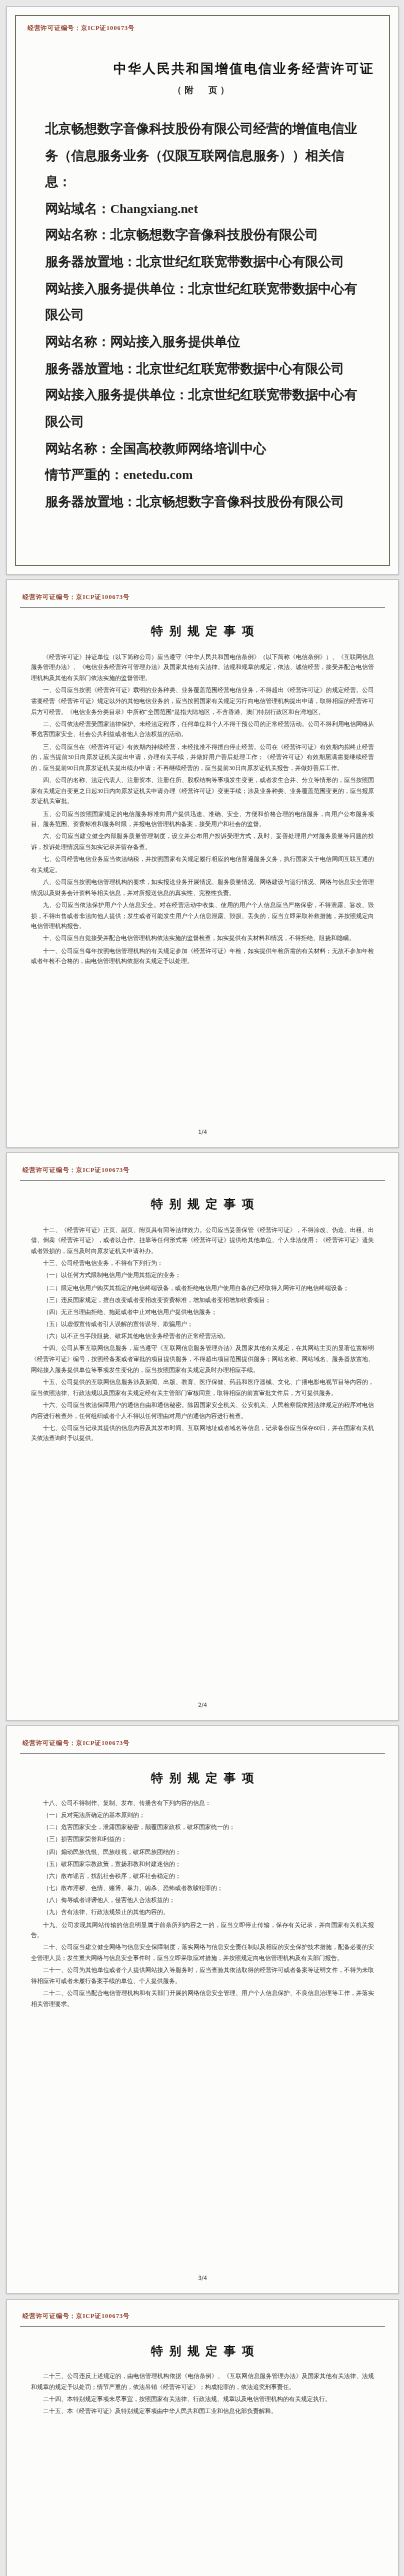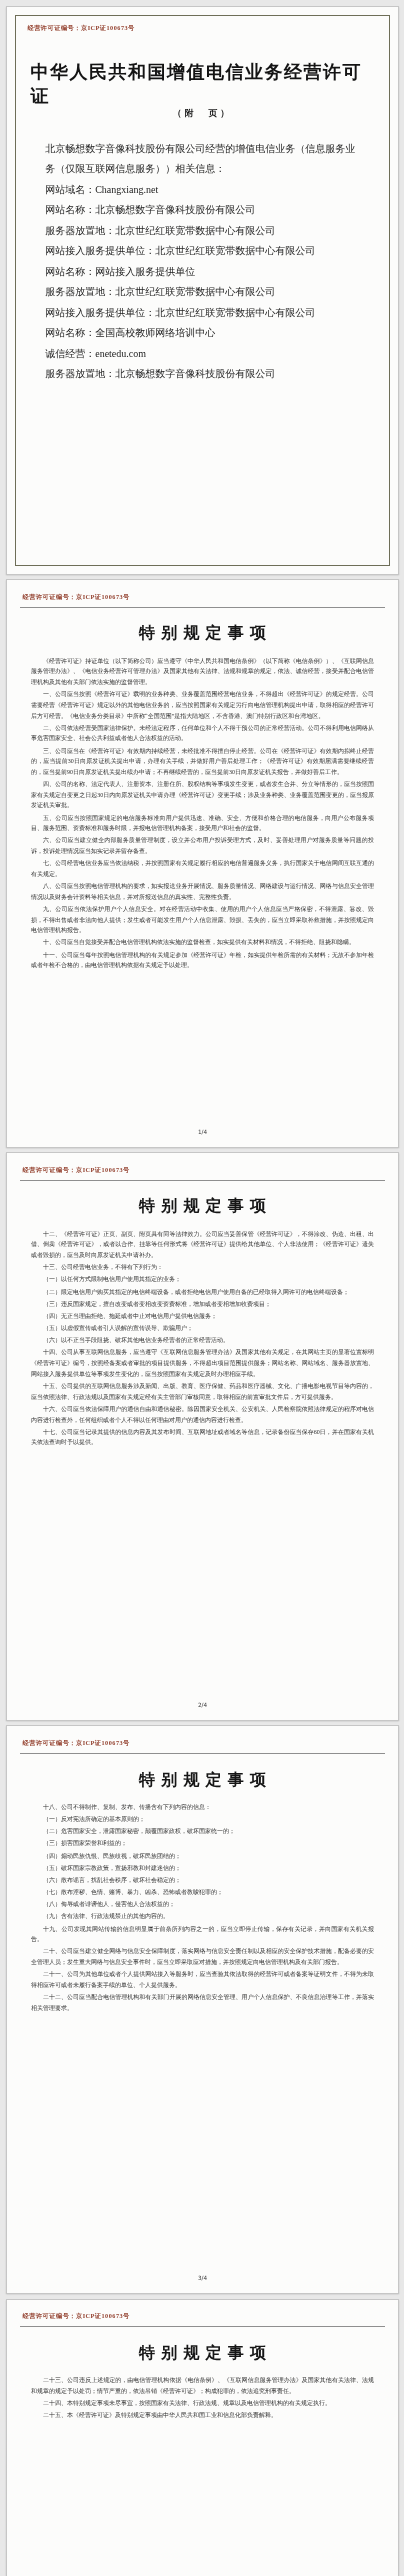--- a/index.html
+++ b/index.html
@@ -31,56 +31,56 @@
   .cover-header {
     position: absolute;
     top: 7.2px; left: 11.3px;
     font-size: 6.2px;
     font-weight: bold;
     color: #93402e;
     letter-spacing: 0.5px;
   }
   .cover-title {
     margin: 44px 14.4px 0;
-    text-align: left;
-    font-size: 18px;
+    text-align: right;
+    font-size: 13px;
     font-weight: bold;
     color: #141414;
     letter-spacing: 1.5px;
   }
   .cover-subtitle {
     text-align: center;
     font-size: 8.8px;
     font-weight: bold;
-    margin-top: 0;
+    margin-top: 7px;
     letter-spacing: 3.1px;
     color: #1a1a1a;
   }
   .cover-body {
     margin: 18.5px 29px 0;
-    font-size: 10px;
-    font-weight: normal;
+    font-size: 13px;
+    font-weight: bold;
     color: #232323;
     line-height: 2.05;
   }
   .cover-intro, .cover-line { margin: 0; }
 
   
   .prov-header {
     padding: 12.4px 15.5px 5.2px;
     font-size: 6.2px;
     font-weight: bold;
     color: #93402e;
     letter-spacing: 0.5px;
   }
   .prov-rule { border-bottom: 0.5px solid #8f8f8f; margin: 0 13.4px; }
   .prov-title {
     margin: 15.5px 0 11.3px;
     text-align: center;
-    font-size: 16px;
+    font-size: 12px;
     font-weight: bold;
     letter-spacing: 6.2px;
     text-indent: 6.2px;
     color: #161616;
   }
   .prov-body {
     margin: 0 24px;
     font-size: 6px;
     line-height: 1.78;
     color: #2f2f2f;
@@ -115,21 +115,21 @@
             <p class="cover-line">网站域名：Changxiang.net</p>
             <p class="cover-line">网站名称：北京畅想数字音像科技股份有限公司</p>
             <p class="cover-line">服务器放置地：北京世纪红联宽带数据中心有限公司</p>
             <p class="cover-line">网站接入服务提供单位：北京世纪红联宽带数据中心有限公司</p>
 
             <p class="cover-line">网站名称：网站接入服务提供单位</p>
             <p class="cover-line">服务器放置地：北京世纪红联宽带数据中心有限公司</p>
             <p class="cover-line">网站接入服务提供单位：北京世纪红联宽带数据中心有限公司</p>
 
             <p class="cover-line">网站名称：全国高校教师网络培训中心</p>
-            <p class="cover-line">诚信经营：enetedu.com</p>
+            <p class="cover-line">情节严重的：enetedu.com</p>
             <p class="cover-line">服务器放置地：北京畅想数字音像科技股份有限公司</p>
           </div>
       </div>
     </div>
   </section>
 
   <section class="page">
     <div class="prov-header">
       <span>经营许可证编号：</span><span>京ICP证100673号</span>
     </div>

